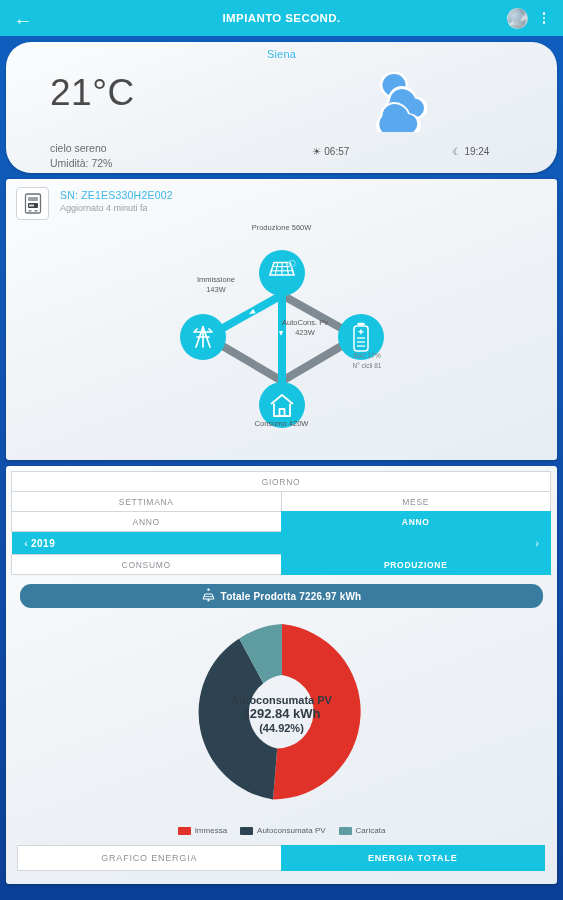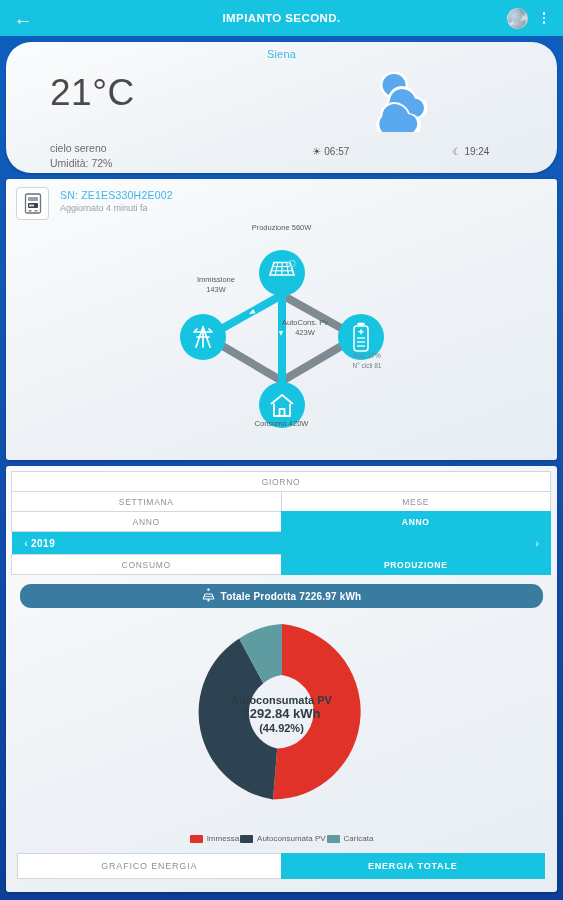--- a/index.html
+++ b/index.html
@@ -150,21 +150,21 @@
   .donut-wrap { position: relative; width: 200px; margin: 0 auto; }
   .donut-center {
     position: absolute; left: 0; right: 0; top: 50%;
     transform: translateY(-50%);
     text-align: center; line-height: 14px;
   }
   .dc1 { font-size: 11px; color: #2f3b45; font-weight: bold; }
   .dc2 { font-size: 13px; color: #2f3b45; font-weight: bold; }
   .dc3 { font-size: 11px; color: #2f3b45; font-weight: bold; }
 
-  .legend { display: flex; align-items: flex-end; justify-content: center; gap: 1px; margin-top: 20px; }
+  .legend { display: flex; align-items: flex-end; justify-content: center; gap: 13px; margin-top: 12px; }
   .lg { display: flex; align-items: center; gap: 4px; font-size: 8px; color: #5c6166; }
   .lg .sw { width: 13px; height: 8px; border-radius: 1px; display:block; }
 
   .bottom-tabs { display: flex; margin: 10px 6px 7px 6px; }
   .btab {
     flex: 1; height: 26px; border: 1px solid #d2d7dc; background: #fff;
     display:flex; align-items:center; justify-content:center;
     font-size: 9px; color: #8d9298; letter-spacing: .8px; cursor: pointer;
     margin-left: -1px;
   }

